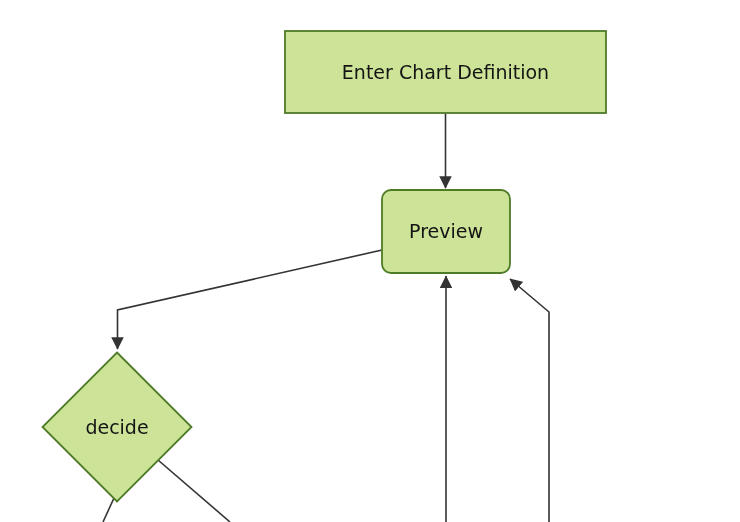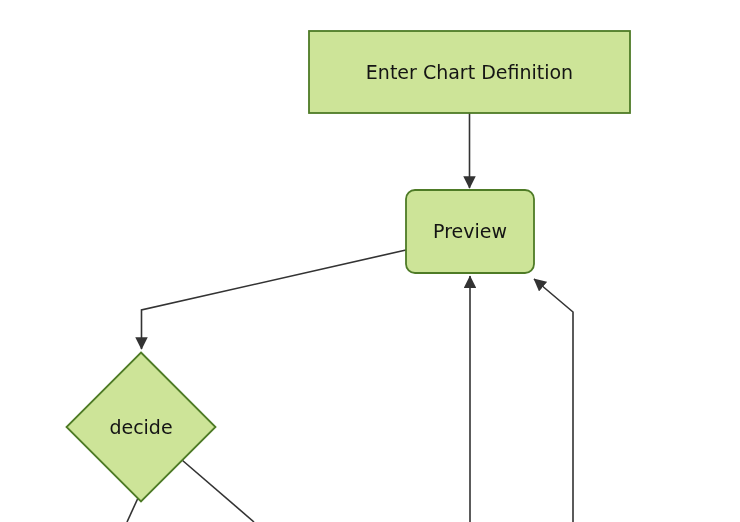--- a/index.html
+++ b/index.html
@@ -8,21 +8,20 @@
     width: 740px;
     height: 522px;
     background: var(--bg, #ffffff);
     overflow: hidden;
     font-family: "DejaVu Sans", "Liberation Sans", sans-serif;
   }
   .canvas-wrap {
     position: relative;
     width: 688px;
     height: 522px;
-    margin-left: 24px;
   }
   svg { display: block; }
   .edge {
     fill: none;
     stroke: var(--edge, #333333);
     stroke-width: 1.6;
   }
   .node-shape {
     fill: var(--node-fill, #cde498);
     stroke: var(--node-stroke, #4e7b26);

